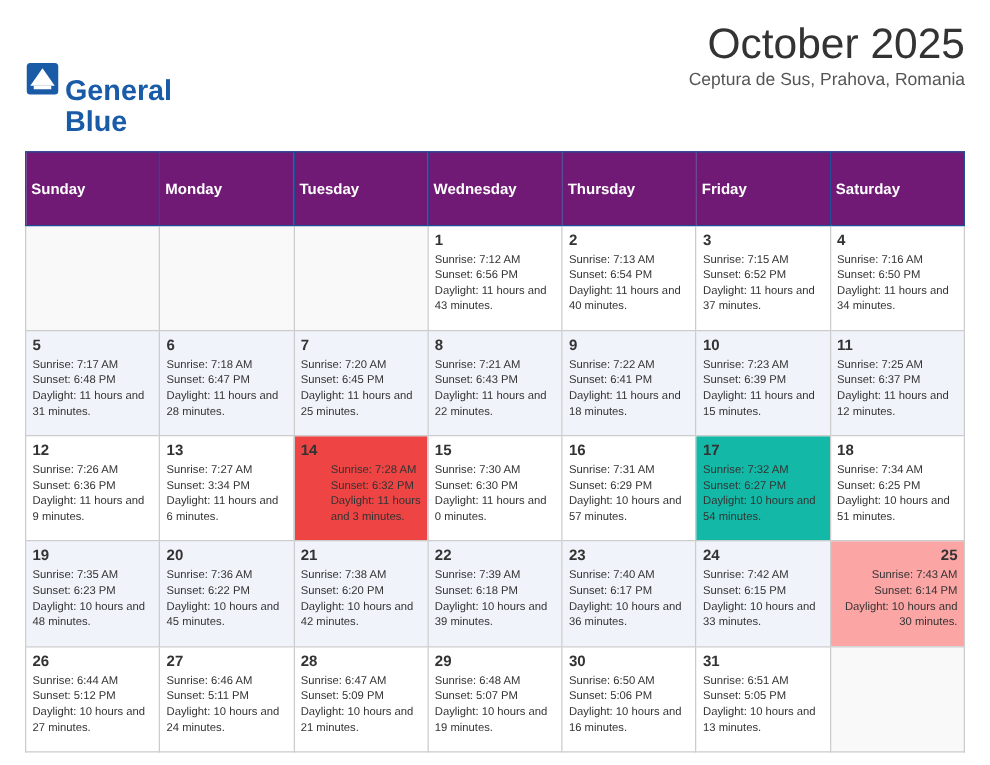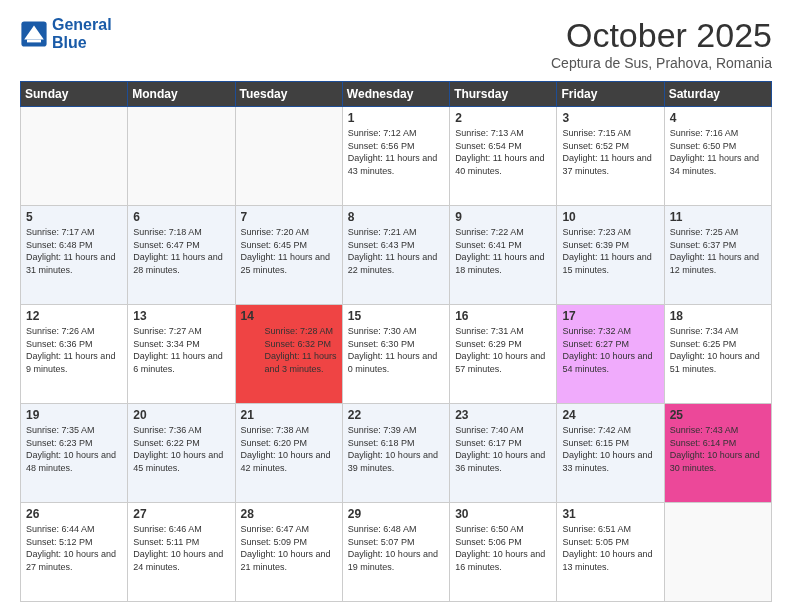--- a/index.html
+++ b/index.html
@@ -21,24 +21,25 @@
       display: flex;
       justify-content: space-between;
       align-items: flex-start;
       margin-bottom: 10px;
     }
     .logo {
       display: flex;
       align-items: center;
     }
     .logo-text {
-      font-size: 16px;
+      font-size: 23px;
       font-weight: bold;
       color: #333;
       line-height: 1.1;
+      margin-top: 44px;
     }
     .logo-text span {
       color: #1a5ba8;
     }
     .logo-icon {
       width: 28px;
       height: 28px;
       margin-right: 4px;
     }
     .title-block {
@@ -54,25 +55,25 @@
       color: #555;
     }
     .calendar {
       flex: 1;
       border: 1px solid #ccc;
       border-collapse: collapse;
       width: 100%;
       table-layout: fixed;
     }
     .calendar th {
-      background-color: #404040;
+      background-color: #701a75;
       color: #fff;
       font-size: 12px;
       font-weight: bold;
-      padding: 5px 4px;
+      padding: 22px 4px;
       text-align: left;
       border: 1px solid #1d4d96;
     }
     .calendar td {
       border: 1px solid #ccc;
       vertical-align: top;
       padding: 4px 5px;
       font-size: 9.5px;
       color: #333;
       background: #fff;
@@ -231,21 +232,21 @@
             <div class="day-info" style="white-space: pre-line;">Sunrise: 7:30 AM
 Sunset: 6:30 PM
 Daylight: 11 hours and 0 minutes.</div>
           </td>
           <td style="background: rgb(255, 255, 255);">
             <span class="day-num">16</span>
             <div class="day-info" style="white-space: pre-line;">Sunrise: 7:31 AM
 Sunset: 6:29 PM
 Daylight: 10 hours and 57 minutes.</div>
           </td>
-          <td style="background: #f0abfc;">
+          <td style="background: #14b8a6;">
             <span class="day-num">17</span>
             <div class="day-info" style="white-space: pre-line;">Sunrise: 7:32 AM
 Sunset: 6:27 PM
 Daylight: 10 hours and 54 minutes.</div>
           </td>
           <td style="background: rgb(255, 255, 255);">
             <span class="day-num">18</span>
             <div class="day-info" style="white-space: pre-line;">Sunrise: 7:34 AM
 Sunset: 6:25 PM
 Daylight: 10 hours and 51 minutes.</div>
@@ -281,21 +282,21 @@
             <div class="day-info" style="white-space: pre-line;">Sunrise: 7:40 AM
 Sunset: 6:17 PM
 Daylight: 10 hours and 36 minutes.</div>
           </td>
           <td style="background: rgb(240, 244, 250);">
             <span class="day-num">24</span>
             <div class="day-info" style="white-space: pre-line;">Sunrise: 7:42 AM
 Sunset: 6:15 PM
 Daylight: 10 hours and 33 minutes.</div>
           </td>
-          <td style="background: #ec4899;">
+          <td style="background: #fca5a5; text-align: right;">
             <span class="day-num">25</span>
             <div class="day-info" style="white-space: pre-line;">Sunrise: 7:43 AM
 Sunset: 6:14 PM
 Daylight: 10 hours and 30 minutes.</div>
           </td>
         </tr>
         <tr>
           <td style="background: rgb(255, 255, 255);">
             <span class="day-num">26</span>
             <div class="day-info" style="white-space: pre-line;">Sunrise: 6:44 AM

